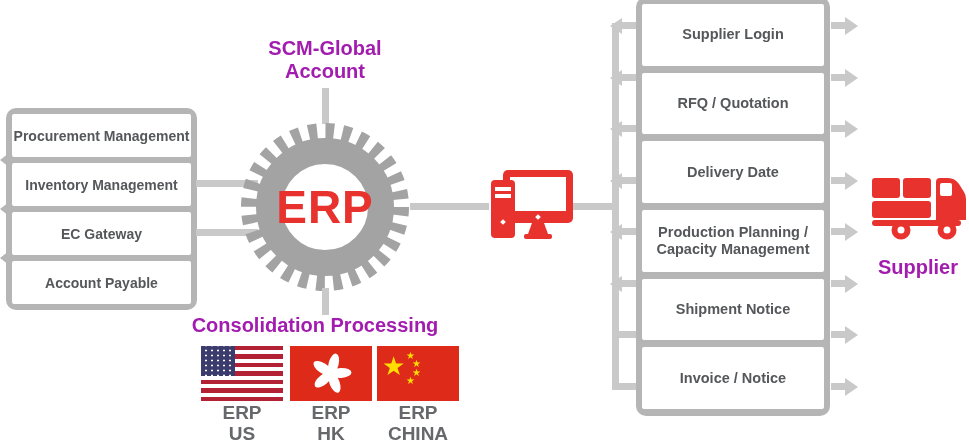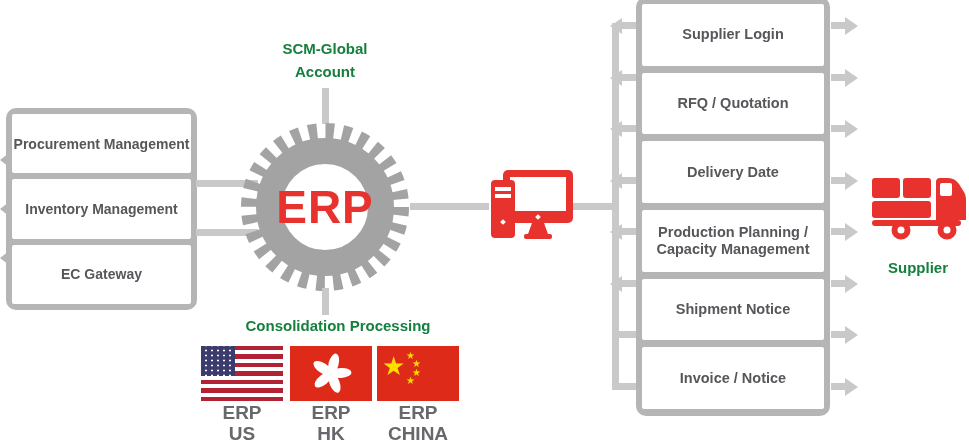--- a/index.html
+++ b/index.html
@@ -21,22 +21,22 @@
   .right-panel{left:636px;top:-3px;width:194px;height:419px;padding:7px 6px;gap:7px;}
   .right-panel .wbox{font-size:14.5px;line-height:17px;padding:0 0;}
   .hline,.vline{position:absolute;background:#c9c9c9;}
   .hline{height:7px;}
   .vline{width:7px;}
   .tri{position:absolute;width:0;height:0;}
   .tri-left-sm{border-top:7px solid transparent;border-bottom:7px solid transparent;border-right:9px solid #b5b5b5;}
   .tri-left{border-top:8px solid transparent;border-bottom:8px solid transparent;border-right:12px solid #c9c9c9;}
   .tri-right{border-top:9px solid transparent;border-bottom:9px solid transparent;border-left:13px solid #c9c9c9;}
   .biglabel{
-    position:absolute;font-weight:700;font-size:15px;line-height:23px;
-    color:#15803d;text-align:center;
+    position:absolute;font-weight:700;font-size:20px;line-height:23px;
+    color:#a21caf;text-align:center;
   }
   .gear-text{
     position:absolute;left:255px;top:184px;width:140px;text-align:center;
     font-weight:800;font-size:46px;line-height:46px;color:#e8322e;letter-spacing:1px;
   }
   .flag{position:absolute;top:346px;width:82px;height:55px;overflow:hidden;}
   .flag-label{position:absolute;top:402px;font-weight:700;font-size:19px;line-height:21px;color:#66686b;text-align:center;width:82px;}
   .us-field{width:82px;height:55px;background:repeating-linear-gradient(to bottom,#b22234 0 4.23px,#ffffff 4.23px 8.46px);}
   .us-canton{
     position:absolute;left:0;top:0;width:34px;height:30px;background:#3c3b6e;
@@ -47,20 +47,21 @@
 </style>
 </head>
 <body>
 
 <div id="canvas">
 
   <div class="panel left-panel">
     <div class="wbox">Procurement Management</div>
     <div class="wbox">Inventory Management</div>
     <div class="wbox">EC Gateway</div>
+    <div class="wbox">Account Payable</div>
   </div>
 
   <div class="tri tri-left-sm" style="left:0;top:153px;"></div>
   <div class="tri tri-left-sm" style="left:0;top:202px;"></div>
   <div class="tri tri-left-sm" style="left:0;top:251px;"></div>
 
   <div class="hline" style="left:196px;top:180px;width:62px;"></div>
   <div class="hline" style="left:196px;top:229px;width:62px;"></div>
 
   <div class="biglabel" style="left:245px;top:37px;width:160px;">
@@ -69,21 +70,21 @@
   </div>
   <div class="vline" style="left:322px;top:88px;height:36px;"></div>
 
   <svg style="left:233px;top:115px;" width="184" height="184" viewBox="0 0 184 184">
     <circle cx="92" cy="92" r="76" fill="none" stroke="#a3a3a3" stroke-width="16" stroke-dasharray="8.6 8.45"></circle>
     <circle cx="92" cy="92" r="56" fill="none" stroke="#a3a3a3" stroke-width="26"></circle>
   </svg>
   <div class="gear-text">ERP</div>
 
   <div class="vline" style="left:322px;top:288px;height:27px;"></div>
-  <div class="biglabel" style="left:207px;top:314px;width:262px;">Consolidation Processing</div>
+  <div class="biglabel" style="left:184px;top:314px;width:262px;">Consolidation Processing</div>
 
   <div class="flag" style="left:201px;">
     <div class="us-field"></div>
       <div class="us-canton"></div>
   </div>
   <div class="flag" style="left:290px;">
     <svg width="82" height="55" viewBox="0 0 82 55" style="position:static;">
       <rect width="82" height="55" fill="#de2a18"></rect>
       <g fill="#ffffff">
         <ellipse cx="41" cy="17.5" rx="5" ry="10.5" transform="rotate(15 41 27.5)"></ellipse>

